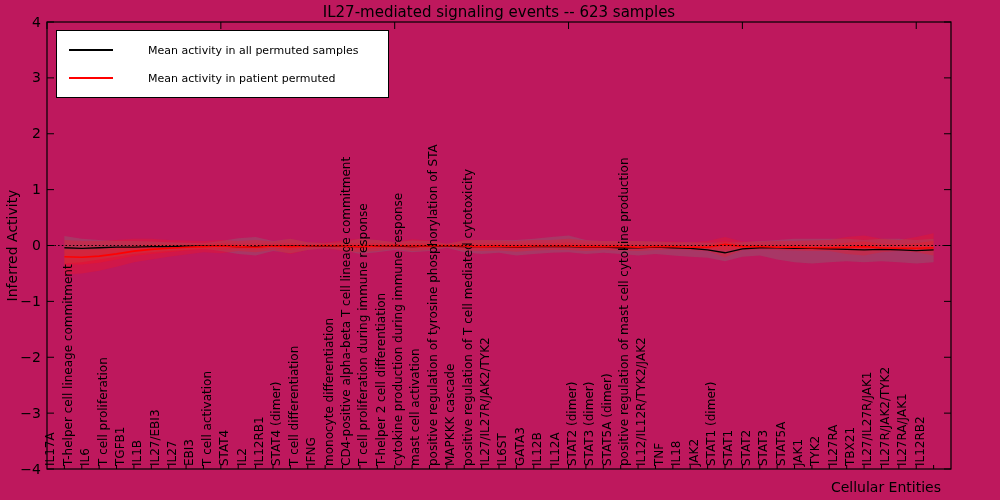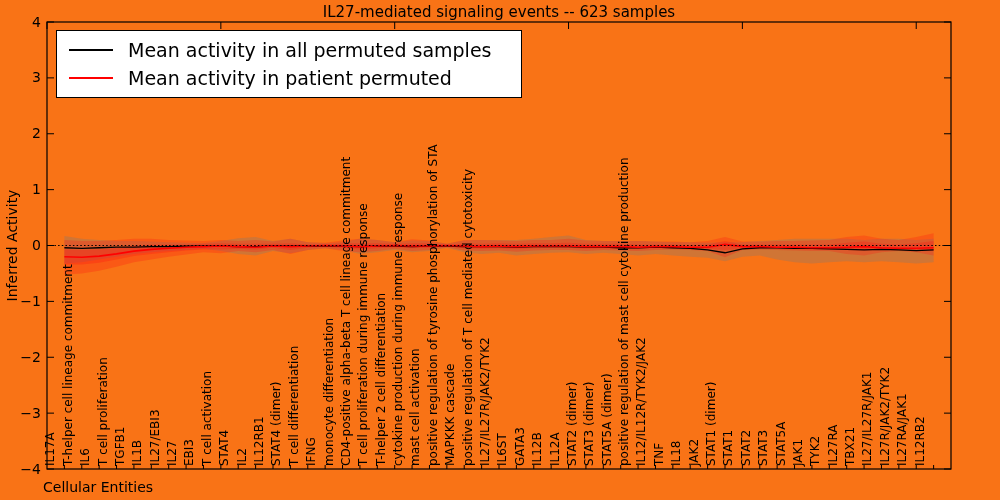--- a/index.html
+++ b/index.html
@@ -1,28 +1,28 @@
 <!DOCTYPE html>
 <html><head>
 <meta charset="utf-8">
 <style>
   html,body{margin:0;padding:0;background:#fff;}
-  .fig{position:relative;width:1000px;height:500px;background:#f97316;overflow:hidden;
+  .fig{position:relative;width:1000px;height:500px;background:#be185d;overflow:hidden;
        font-family:"DejaVu Sans",sans-serif;color:#000;}
   .layer{position:absolute;left:0;top:0;width:1000px;height:500px;}
   .title{position:absolute;left:47px;top:3px;width:904px;text-align:center;font-size:15px;}
   .ylabel{position:absolute;left:-58px;top:237px;width:140px;height:17px;line-height:17px;
           text-align:center;font-size:14px;transform:rotate(-90deg);}
-  .xlabel{position:absolute;left:43px;top:479px;width:904px;text-align:left;font-size:14px;}
+  .xlabel{position:absolute;left:37px;top:479px;width:904px;text-align:right;font-size:14px;}
   .ytick{position:absolute;width:36px;left:5px;text-align:right;font-size:14px;line-height:17px;}
   .xtick{position:absolute;white-space:nowrap;font-size:12px;line-height:13px;
          transform:rotate(-90deg);transform-origin:0 100%;}
   .legend{position:absolute;left:56px;top:30px;border:1.5px solid #000;background:#fff;
           padding:5px 30px 5px 12px;z-index:5;}
-  .legend-row{display:flex;align-items:center;height:28px;font-size:19px;white-space:nowrap;}
+  .legend-row{display:flex;align-items:center;height:28px;font-size:11px;white-space:nowrap;gap:20px;}
   .legend-swatch{display:inline-block;width:44px;height:0;border-top:2px solid #000;margin-right:15px;}
 </style>
 </head>
 <body>
 
 <div class="fig">
   <div class="title">IL27-mediated signaling events -- 623 samples</div>
   <div class="ylabel">Inferred Activity</div>
 
   <svg id="bands" class="layer">

